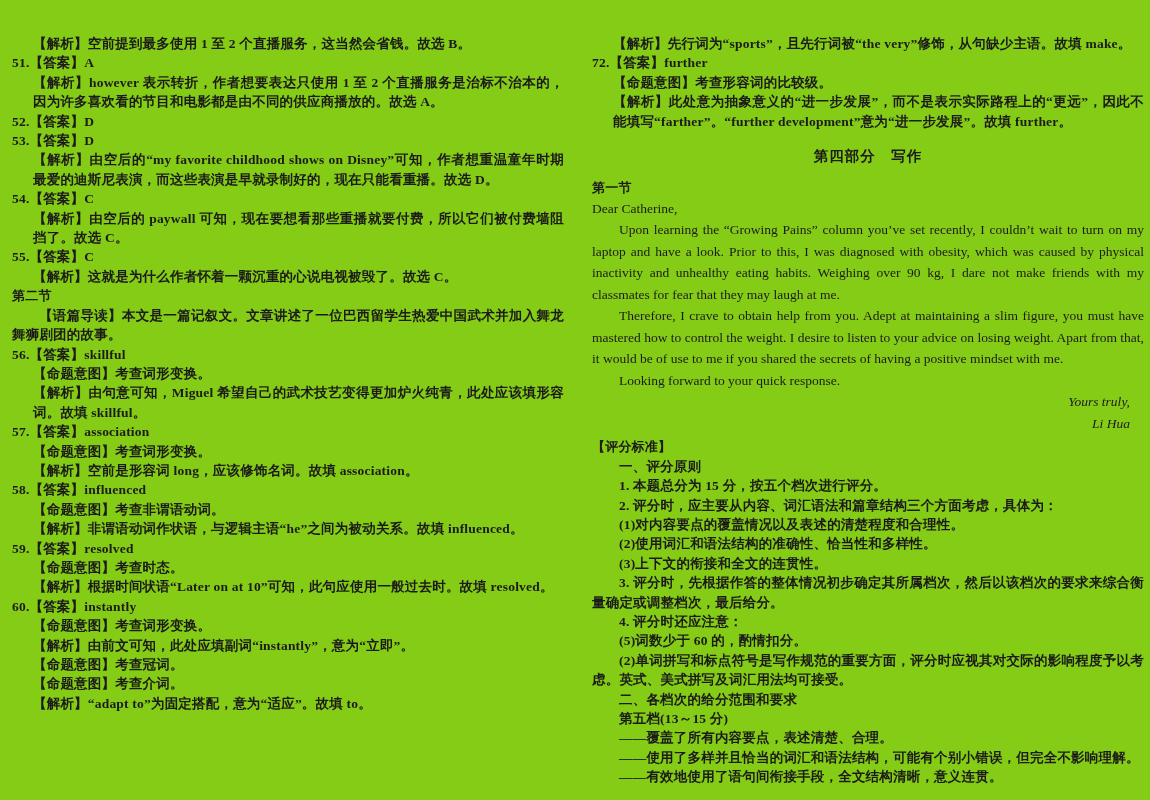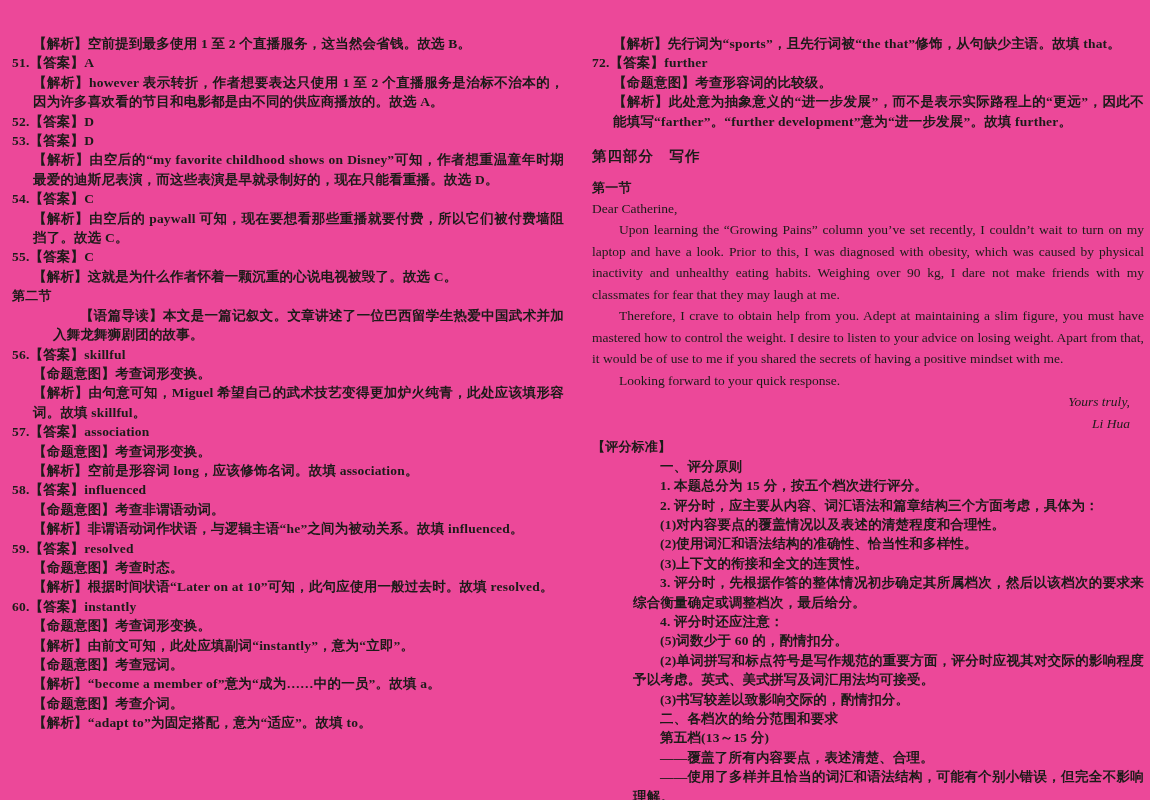--- a/index.html
+++ b/index.html
@@ -1,19 +1,19 @@
 <!DOCTYPE html>
 <html><head>
 <meta charset="utf-8">
 <style>
   html,body{margin:0;padding:0;background:#ffffff;}
   .page{
     position:relative;
     width:1150px;height:800px;
-    background:#ec4899;
+    background:#84cc16;
     overflow:hidden;
     box-sizing:border-box;
     padding:34px 0 0 12px;
     font-family:"Liberation Serif","DejaVu Serif",serif;
     color:#1c1b19;
   }
   .columns{display:flex;gap:28px;}
   .col{width:552px;box-sizing:border-box;}
   .ln{
     margin:0;
@@ -21,24 +21,24 @@
     line-height:19.4px;
     text-align:justify;
     font-weight:700;
     letter-spacing:.2px;
   }
   
   .ln.num{padding-left:0;}
   
   .ln.detail{padding-left:21px;}
   
-  .ln.para{text-indent:2em;margin-left:41px;}
+  .ln.para{text-indent:2em;}
   .ln.section{font-weight:700;font-family:"Liberation Sans","DejaVu Sans",sans-serif;font-size:13px;}
   .ln.center{
-    text-align:left;font-weight:700;
+    text-align:center;font-weight:700;
     font-family:"Liberation Sans","DejaVu Sans",sans-serif;
     font-size:14.5px;
     margin:16px 0 12px 0;
     letter-spacing:1px;
   }
   
   .ln.plain-en,.ln.para-en,.ln.right-en{
     font-weight:400;
     line-height:21.5px;
     letter-spacing:0;
@@ -74,26 +74,25 @@
         <p class="ln num">58.【答案】influenced</p>
         <p class="ln detail">【命题意图】考查非谓语动词。</p>
         <p class="ln detail">【解析】非谓语动词作状语，与逻辑主语“he”之间为被动关系。故填 influenced。</p>
         <p class="ln num">59.【答案】resolved</p>
         <p class="ln detail">【命题意图】考查时态。</p>
         <p class="ln detail">【解析】根据时间状语“Later on at 10”可知，此句应使用一般过去时。故填 resolved。</p>
         <p class="ln num">60.【答案】instantly</p>
         <p class="ln detail">【命题意图】考查词形变换。</p>
         <p class="ln detail">【解析】由前文可知，此处应填副词“instantly”，意为“立即”。</p>
         <p class="ln detail">【命题意图】考查冠词。</p>
-        <p class="ln detail">【解析】“become a member of”意为“成为……中的一员”。故填 a。</p>
         <p class="ln detail">【命题意图】考查介词。</p>
         <p class="ln detail">【解析】“adapt to”为固定搭配，意为“适应”。故填 to。</p>
       </div>
     <div class="col">
-        <p class="ln detail">【解析】先行词为“sports”，且先行词被“the that”修饰，从句缺少主语。故填 that。</p>
+        <p class="ln detail">【解析】先行词为“sports”，且先行词被“the very”修饰，从句缺少主语。故填 make。</p>
         <p class="ln num">72.【答案】further</p>
         <p class="ln detail">【命题意图】考查形容词的比较级。</p>
         <p class="ln detail">【解析】此处意为抽象意义的“进一步发展”，而不是表示实际路程上的“更远”，因此不能填写“farther”。“further development”意为“进一步发展”。故填 further。</p>
         <p class="ln center">第四部分　写作</p>
         <p class="ln section">第一节</p>
         <p class="ln plain-en">Dear Catherine,</p>
         <p class="ln para-en">Upon learning the “Growing Pains” column you’ve set recently, I couldn’t wait to turn on my laptop and have a look. Prior to this, I was diagnosed with obesity, which was caused by physical inactivity and unhealthy eating habits. Weighing over 90 kg, I dare not make friends with my classmates for fear that they may laugh at me.</p>
         <p class="ln para-en">Therefore, I crave to obtain help from you. Adept at maintaining a slim figure, you must have mastered how to control the weight. I desire to listen to your advice on losing weight. Apart from that, it would be of use to me if you shared the secrets of having a positive mindset with me.</p>
         <p class="ln para-en">Looking forward to your quick response.</p>
         <p class="ln right-en">Yours truly,</p>
@@ -102,21 +101,20 @@
         <p class="ln para">一、评分原则</p>
         <p class="ln para">1. 本题总分为 15 分，按五个档次进行评分。</p>
         <p class="ln para">2. 评分时，应主要从内容、词汇语法和篇章结构三个方面考虑，具体为：</p>
         <p class="ln para">(1)对内容要点的覆盖情况以及表述的清楚程度和合理性。</p>
         <p class="ln para">(2)使用词汇和语法结构的准确性、恰当性和多样性。</p>
         <p class="ln para">(3)上下文的衔接和全文的连贯性。</p>
         <p class="ln para">3. 评分时，先根据作答的整体情况初步确定其所属档次，然后以该档次的要求来综合衡量确定或调整档次，最后给分。</p>
         <p class="ln para">4. 评分时还应注意：</p>
         <p class="ln para">(5)词数少于 60 的，酌情扣分。</p>
         <p class="ln para">(2)单词拼写和标点符号是写作规范的重要方面，评分时应视其对交际的影响程度予以考虑。英式、美式拼写及词汇用法均可接受。</p>
-        <p class="ln para">(3)书写较差以致影响交际的，酌情扣分。</p>
         <p class="ln para">二、各档次的给分范围和要求</p>
         <p class="ln para">第五档(13～15 分)</p>
         <p class="ln para">——覆盖了所有内容要点，表述清楚、合理。</p>
         <p class="ln para">——使用了多样并且恰当的词汇和语法结构，可能有个别小错误，但完全不影响理解。</p>
         <p class="ln para">——有效地使用了语句间衔接手段，全文结构清晰，意义连贯。</p>
       </div>
   </div>
 </div>
 
 </body></html>

